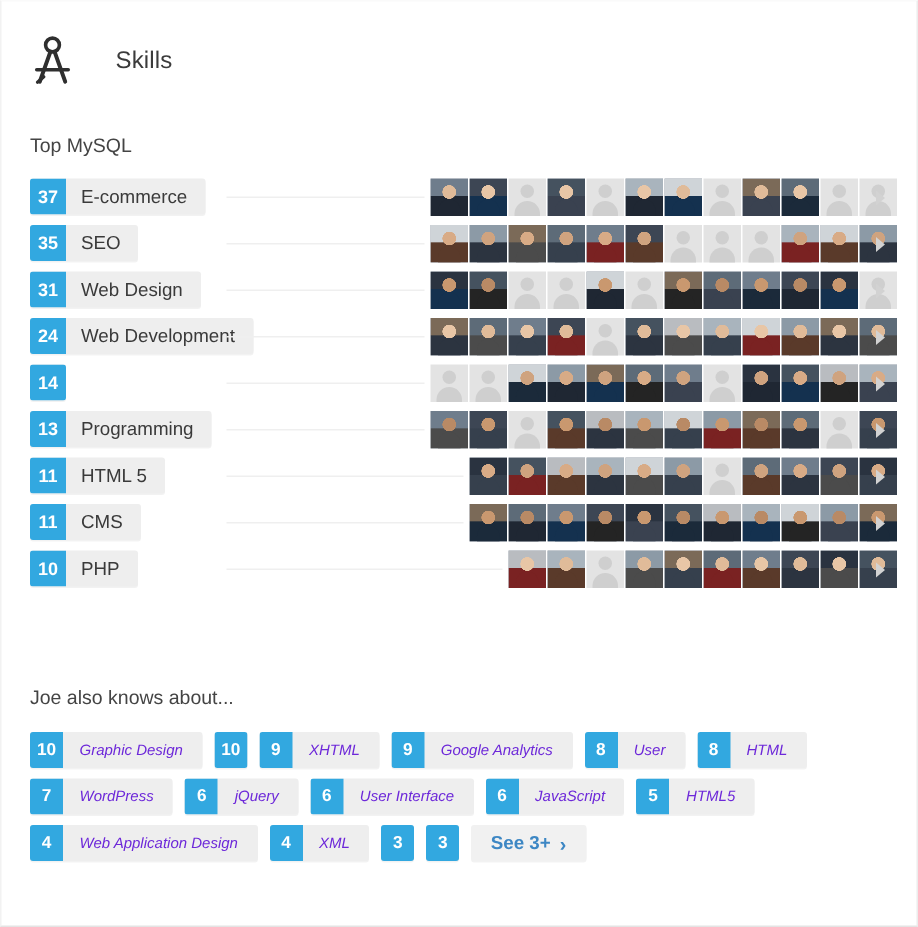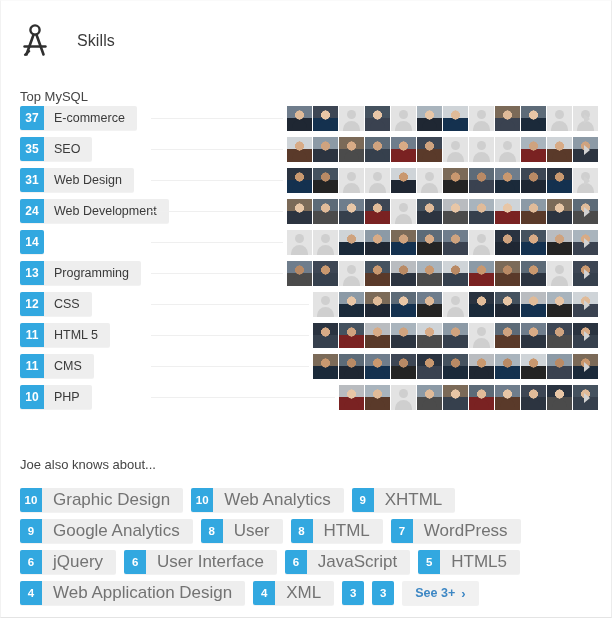--- a/index.html
+++ b/index.html
@@ -46,21 +46,21 @@
     left: 19px;
     font-size: 13px;
     color: #444;
   }
   #top-skills-title { top: 88px; }
   #also-title { top: 456px; }
 
   
   .skills-list {
     position: absolute;
-    left: 0; top: 105px;
+    left: 0; top: 118px;
     width: 612px;
   }
   .skill-row {
     position: relative;
     height: 31px;
   }
   .pill {
     position: absolute;
     left: 19px; top: 0;
     height: 24px;
@@ -166,24 +166,25 @@
     min-width: 22px;
     padding: 0 4px;
     background: #32a8e0;
     color: #fff;
     font-size: 11.5px;
     font-weight: bold;
     display: flex; align-items: center; justify-content: center;
   }
   .tag .name {
     padding: 0 13px 0 11px;
-    font-size: 17px;
-    color: #737373;
+    font-size: 10px;
+    color: #6d28d9;
     display: flex; align-items: center;
     white-space: nowrap;
+    font-style: italic;
   }
   .see-more {
     height: 24px;
     display: flex; align-items: center;
     padding: 0 13px;
     background: #f1f1f1;
     border-radius: 2px;
     box-shadow: 0 1px 0 rgba(0,0,0,.05);
     color: #3d87c4;
     font-size: 12.5px;
@@ -334,41 +335,20 @@
           <div class="avatar ph"></div>
           <div class="avatar ph-photo" style="--skin: #c9986f; --bg: #45525f; --cloth: #5a3a2a;"></div>
           <div class="avatar ph-photo" style="--skin: #b98a65; --bg: #b9bcc0; --cloth: #2c3440;"></div>
           <div class="avatar ph-photo" style="--skin: #c9986f; --bg: #a9b4bd; --cloth: #4b4b4b;"></div>
           <div class="avatar ph-photo" style="--skin: #b98a65; --bg: #cfd4d8; --cloth: #36404d;"></div>
           <div class="avatar ph-photo" style="--skin: #c9986f; --bg: #8c9aa6; --cloth: #7a2222;"></div>
           <div class="avatar ph-photo" style="--skin: #b98a65; --bg: #7b6a58; --cloth: #5a3a2a;"></div>
           <div class="avatar ph-photo" style="--skin: #c9986f; --bg: #5d6b78; --cloth: #2c3440;"></div>
           <div class="avatar ph"></div>
           <div class="avatar ph-photo" style="--skin: #c9986f; --bg: #3d4654; --cloth: #36404d;"></div>
-        </div>
-        <div class="row-arrow" style="left: 583px;"></div>
-      </div>
-      <div class="skill-row">
-        <div class="pill">
-          <div class="count">12</div>
-          <div class="name">CSS</div>
-        </div>
-        <div class="connector" style="left: 150px; width: 158px;"></div>
-        <div class="avatars" style="left: 312px;">
-          <div class="avatar ph"></div>
-          <div class="avatar ph-photo" style="--skin: #e8c6a6; --bg: #8c9aa6; --cloth: #1b2a3a;"></div>
-          <div class="avatar ph-photo" style="--skin: #e0bb99; --bg: #7b6a58; --cloth: #1f2733;"></div>
-          <div class="avatar ph-photo" style="--skin: #e8c6a6; --bg: #5d6b78; --cloth: #14314f;"></div>
-          <div class="avatar ph-photo" style="--skin: #e0bb99; --bg: #6f7d8c; --cloth: #242424;"></div>
-          <div class="avatar ph"></div>
-          <div class="avatar ph-photo" style="--skin: #e0bb99; --bg: #2a3340; --cloth: #1b2a3a;"></div>
-          <div class="avatar ph-photo" style="--skin: #e8c6a6; --bg: #45525f; --cloth: #1f2733;"></div>
-          <div class="avatar ph-photo" style="--skin: #e0bb99; --bg: #b9bcc0; --cloth: #14314f;"></div>
-          <div class="avatar ph-photo" style="--skin: #e8c6a6; --bg: #a9b4bd; --cloth: #242424;"></div>
-          <div class="avatar ph-photo" style="--skin: #e0bb99; --bg: #cfd4d8; --cloth: #3a4250;"></div>
         </div>
         <div class="row-arrow" style="left: 583px;"></div>
       </div>
       <div class="skill-row">
         <div class="pill">
           <div class="count">11</div>
           <div class="name">HTML 5</div>
         </div>
         <div class="connector" style="left: 150px; width: 158px;"></div>
         <div class="avatars" style="left: 312px;">
@@ -431,21 +411,20 @@
 
   <div class="section-title" id="also-title">Joe also knows about...</div>
 
   <div class="also-wrap" id="also-wrap">
       <div class="tag">
         <div class="count">10</div>
         <div class="name">Graphic Design</div>
       </div>
       <div class="tag">
         <div class="count">10</div>
-        <div class="name">Web Analytics</div>
       </div>
       <div class="tag">
         <div class="count">9</div>
         <div class="name">XHTML</div>
       </div>
       <div class="tag">
         <div class="count">9</div>
         <div class="name">Google Analytics</div>
       </div>
       <div class="tag">

